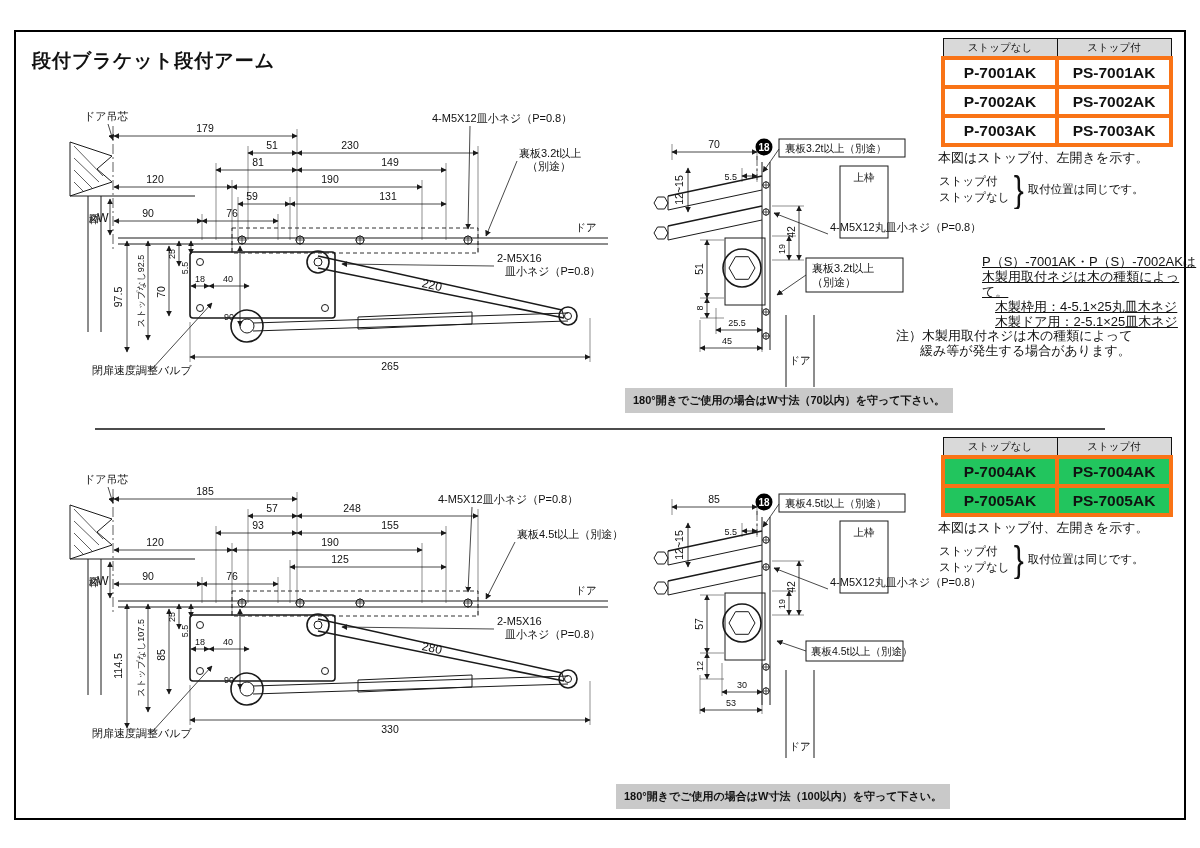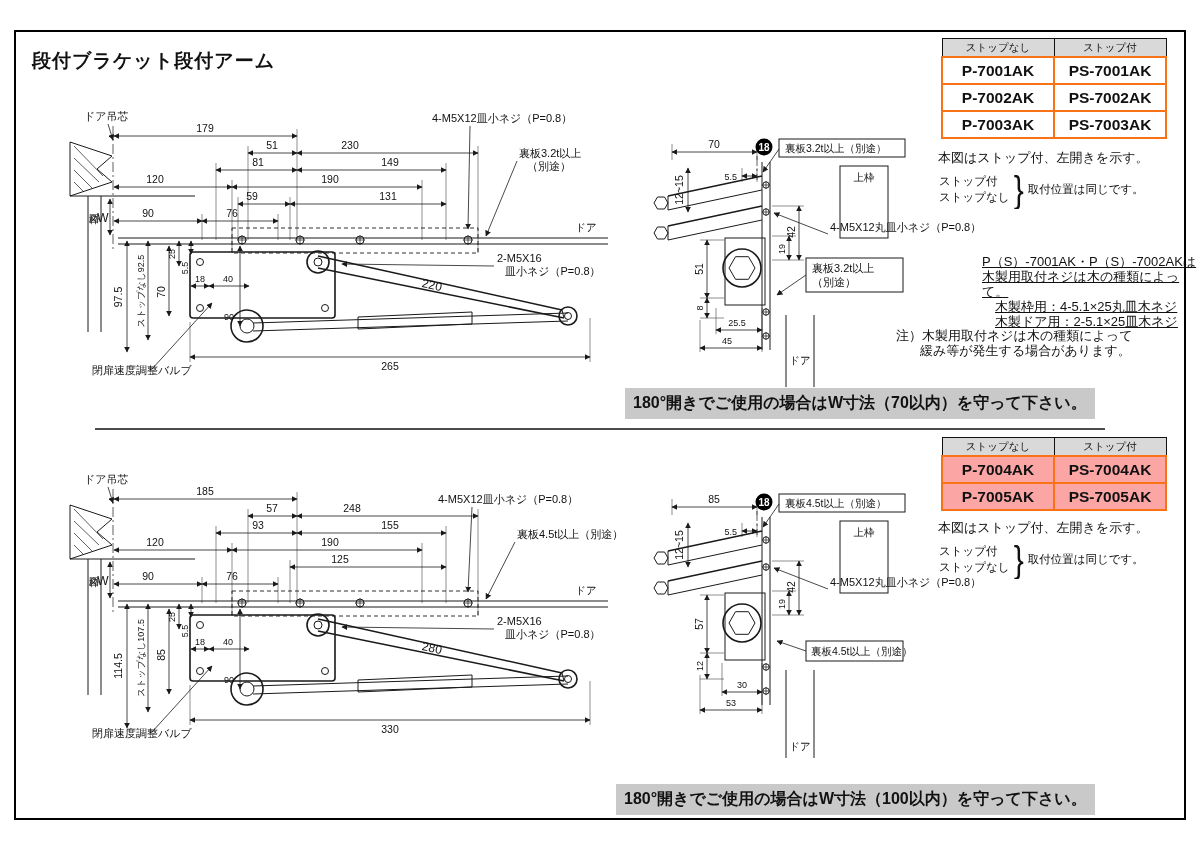--- a/index.html
+++ b/index.html
@@ -2,27 +2,27 @@
 <html><head>
 <meta charset="utf-8">
 <style>
   html,body{margin:0;padding:0;}
   body{width:1200px;height:848px;position:relative;background:#fff;overflow:hidden;
        font-family:"Liberation Sans","DejaVu Sans",sans-serif;color:#111;}
   .frame{position:absolute;left:14px;top:30px;width:1168px;height:786px;border:2px solid #000;}
   .title{position:absolute;left:32px;top:48px;font-size:19px;font-weight:bold;letter-spacing:1px;}
   .mtable{position:absolute;border-collapse:collapse;background:#fff;}
   .mtable th{width:106px;height:17px;background:#d9d9d9;border:1px solid #111;font-size:10.5px;font-weight:normal;padding:0;}
-  .mtable td{width:106px;height:25px;border:2px solid #f97316;font-size:15.5px;font-weight:bold;text-align:center;padding:0 2px;}
-  .mtable.gray td{background:#fca5a5;}
+  .mtable td{width:106px;height:25px;border:4px solid #f97316;font-size:15.5px;font-weight:bold;text-align:center;padding:0 2px;}
+  .mtable.gray td{background:#22c55e;}
   .note{position:absolute;font-size:13px;line-height:15px;}
   .stopblock{position:absolute;display:flex;align-items:center;gap:4px;font-size:11.5px;}
   .stopcol div{line-height:16px;}
   .brace{font-size:30px;font-weight:300;transform:scaleY(1.25);}
-  .warn{position:absolute;background:#c9c9c9;font-size:16px;font-weight:bold;padding:5px 8px;white-space:nowrap;}
+  .warn{position:absolute;background:#c9c9c9;font-size:11px;font-weight:bold;padding:5px 8px;white-space:nowrap;}
   .indent{padding-left:13px;}
   .indent2{padding-left:24px;}
   
   svg text{font-family:"Liberation Sans","DejaVu Sans",sans-serif;font-size:11px;fill:#111;}
   .dimtxt{font-size:10.5px;text-anchor:middle;}
   .jl{font-size:11px;}
   .sm{font-size:9px;text-anchor:middle;}
   .badge{font-size:10px;font-weight:bold;fill:#fff;text-anchor:middle;}
   .ln{stroke:#1a1a1a;stroke-width:1;fill:none;}
   .tk{stroke:#1a1a1a;stroke-width:1.6;fill:none;}

